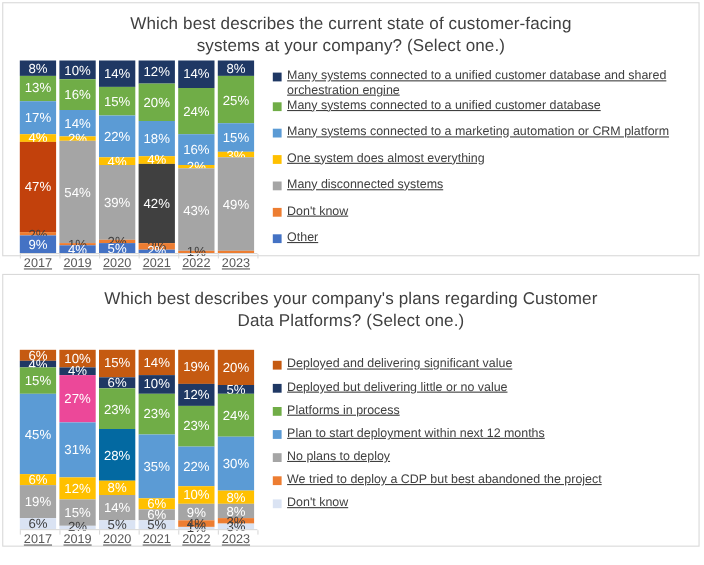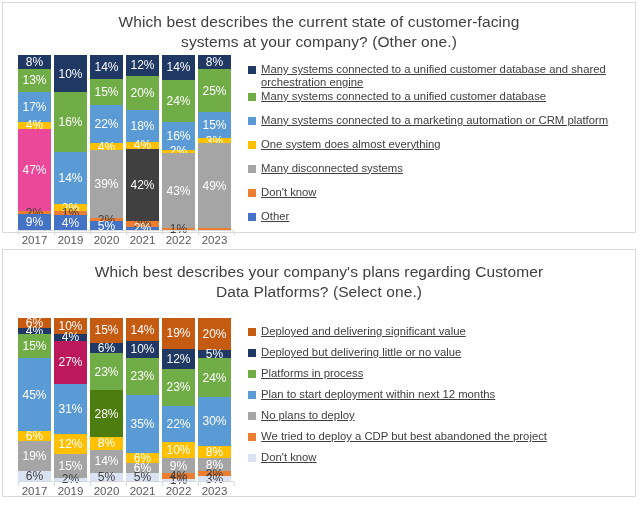--- a/index.html
+++ b/index.html
@@ -78,21 +78,21 @@
 
   .ticks{
     position:absolute;
     display:flex;
     font-size:11.5px;
     color:#595959;
   }
   #ticks-top{left:18px;top:234px;}
   #ticks-bottom{left:18px;top:485px;}
   .tick{
-    width:33px;margin-right:3px;text-align:center;
+    width:33px;margin-right:3px;text-align:center;text-decoration:underline;
   }
   .tick:last-child{margin-right:0;}
 
   .tickmark{
     position:absolute;
     width:1px;height:4px;background:#d9d9d9;
   }
 
   .legend{
     position:absolute;
@@ -115,39 +115,39 @@
   .legend-text{line-height:1.18;text-decoration:underline;}
   #legend-top .legend-row{min-height:24px;}
   #legend-bottom .legend-row{min-height:21px;}
 </style>
 </head>
 <body>
 
 <div class="panel" id="panel-top">
   <div class="chart-title">
     <div>Which best describes the current state of customer-facing</div>
-    <div>systems at your company? (Other one.)</div>
+    <div>systems at your company? (Select one.)</div>
   </div>
 </div>
 
 <div class="plot-wrap" id="plot-top">
     <div class="bar-col">
       <div class="seg light" style="flex: 8 0 0px; background: rgb(31, 56, 100);">
         <span class="lbl">8%</span>
       </div>
       <div class="seg light" style="flex: 13 0 0px; background: rgb(112, 173, 71);">
         <span class="lbl">13%</span>
       </div>
       <div class="seg light" style="flex: 17 0 0px; background: rgb(91, 155, 213);">
         <span class="lbl">17%</span>
       </div>
       <div class="seg light" style="flex: 4 0 0px; background: rgb(255, 192, 0);">
         <span class="lbl">4%</span>
       </div>
-      <div class="seg light" style="flex: 47 0 0px; background: #ec4899;">
+      <div class="seg light" style="flex: 47 0 0px; background: #c2410c;">
         <span class="lbl">47%</span>
       </div>
       <div class="seg dark" style="flex: 2 0 0px; background: rgb(237, 125, 49);">
         <span class="lbl">2%</span>
       </div>
       <div class="seg light" style="flex: 9 0 0px; background: rgb(68, 114, 196);">
         <span class="lbl">9%</span>
       </div>
     </div>
     <div class="bar-col">
@@ -155,20 +155,23 @@
         <span class="lbl">10%</span>
       </div>
       <div class="seg light" style="flex: 16 0 0px; background: rgb(112, 173, 71);">
         <span class="lbl">16%</span>
       </div>
       <div class="seg light" style="flex: 14 0 0px; background: rgb(91, 155, 213);">
         <span class="lbl">14%</span>
       </div>
       <div class="seg light" style="flex: 2 0 0px; background: rgb(255, 192, 0);">
         <span class="lbl">2%</span>
+      </div>
+      <div class="seg light" style="flex: 54 0 0px; background: rgb(165, 165, 165);">
+        <span class="lbl">54%</span>
       </div>
       <div class="seg dark" style="flex: 1 0 0px; background: rgb(237, 125, 49);">
         <span class="lbl">1%</span>
       </div>
       <div class="seg light" style="flex: 4 0 0px; background: rgb(68, 114, 196);">
         <span class="lbl">4%</span>
       </div>
     </div>
     <div class="bar-col">
       <div class="seg light" style="flex: 14 0 0px; background: rgb(31, 56, 100);">
@@ -334,21 +337,21 @@
         <span class="lbl">6%</span>
       </div>
     </div>
     <div class="bar-col">
       <div class="seg light" style="flex: 10 0 0px; background: rgb(197, 90, 17);">
         <span class="lbl">10%</span>
       </div>
       <div class="seg light" style="flex: 4 0 0px; background: rgb(31, 56, 100);">
         <span class="lbl">4%</span>
       </div>
-      <div class="seg light" style="flex: 27 0 0px; background: #be185d;">
+      <div class="seg light" style="flex: 27 0 0px; background: #ec4899;">
         <span class="lbl">27%</span>
       </div>
       <div class="seg light" style="flex: 31 0 0px; background: rgb(91, 155, 213);">
         <span class="lbl">31%</span>
       </div>
       <div class="seg light" style="flex: 12 0 0px; background: rgb(255, 192, 0);">
         <span class="lbl">12%</span>
       </div>
       <div class="seg light" style="flex: 15 0 0px; background: rgb(165, 165, 165);">
         <span class="lbl">15%</span>
@@ -360,21 +363,21 @@
     <div class="bar-col">
       <div class="seg light" style="flex: 15 0 0px; background: rgb(197, 90, 17);">
         <span class="lbl">15%</span>
       </div>
       <div class="seg light" style="flex: 6 0 0px; background: rgb(31, 56, 100);">
         <span class="lbl">6%</span>
       </div>
       <div class="seg light" style="flex: 23 0 0px; background: rgb(112, 173, 71);">
         <span class="lbl">23%</span>
       </div>
-      <div class="seg light" style="flex: 28 0 0px; background: #4d7c0f;">
+      <div class="seg light" style="flex: 28 0 0px; background: #0369a1;">
         <span class="lbl">28%</span>
       </div>
       <div class="seg light" style="flex: 8 0 0px; background: rgb(255, 192, 0);">
         <span class="lbl">8%</span>
       </div>
       <div class="seg light" style="flex: 14 0 0px; background: rgb(165, 165, 165);">
         <span class="lbl">14%</span>
       </div>
       <div class="seg dark" style="flex: 5 0 0px; background: rgb(218, 227, 243);">
         <span class="lbl">5%</span>

